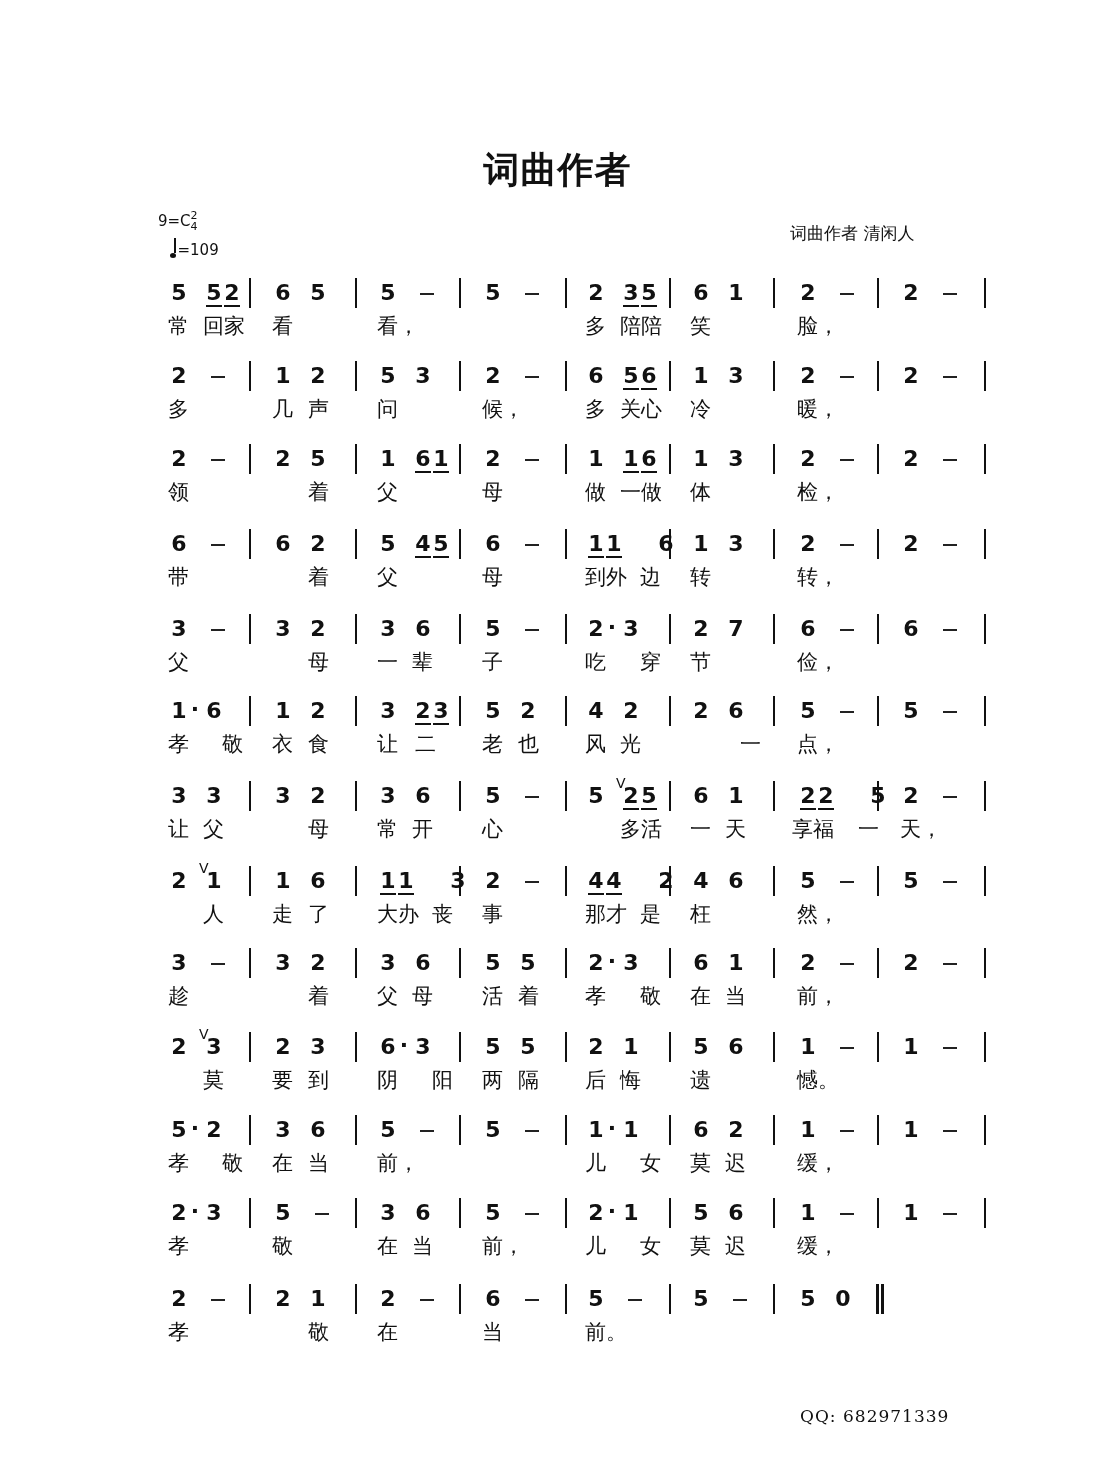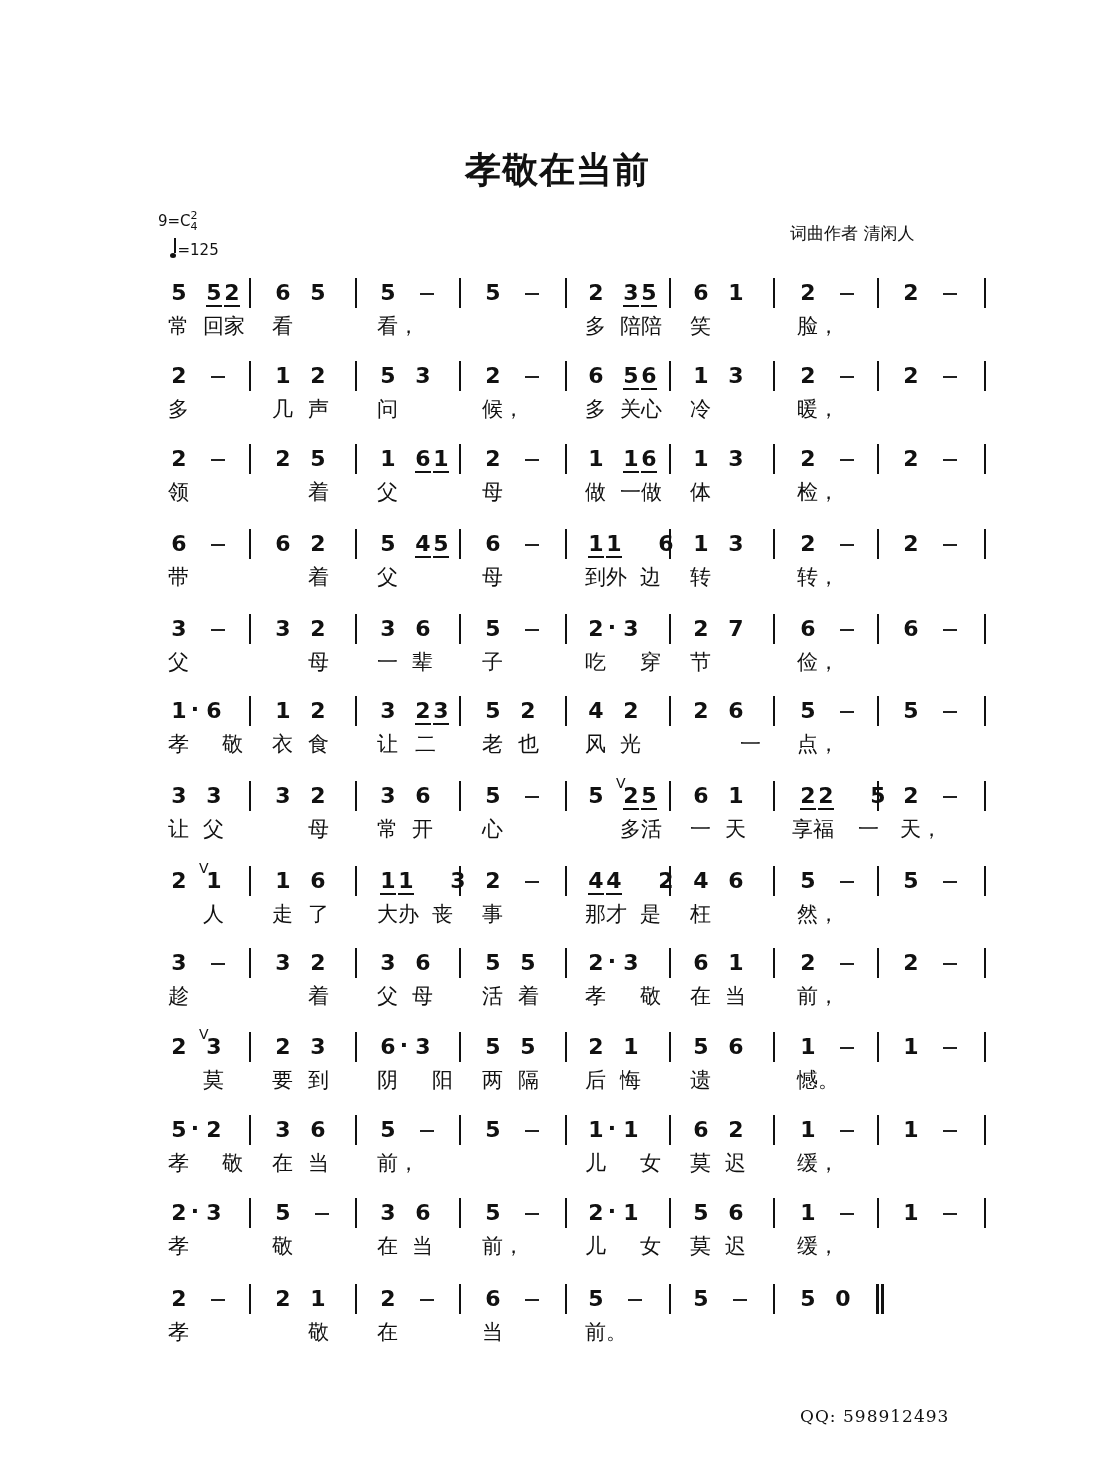--- a/index.html
+++ b/index.html
@@ -24,25 +24,25 @@
   .dash { position: absolute; width: 14px; height: 2px; background: #222; top: 15px; }
   .bar { position: absolute; width: 2px; height: 30px; top: 0; background: #111; }
   .fbar { position: absolute; width: 3px; height: 30px; top: 0; background: #111; }
   .fbar2 { position: absolute; width: 3px; height: 30px; top: 0; background: #111; }
   .ly { position: absolute; font-size: 21px; line-height: 28px; white-space: nowrap; }
   .breath { position: absolute; font-size: 14px; top: -6px; }
 </style>
 </head>
 <body>
 
-<div class="title">孝敬在当前</div>
+<div class="title">词曲作者</div>
 <div class="key"><span>9=C</span><span class="frac"><span>2</span><br><span>4</span></span></div>
-<div class="tempo"><span class="note"></span><span class="stem"></span><span>=125</span></div>
+<div class="tempo"><span class="note"></span><span class="stem"></span><span>=109</span></div>
 <div class="author">词曲作者  清闲人</div>
-<div class="qq">QQ: 598912493</div>
+<div class="qq">QQ: 682971339</div>
 
 <div id="score">
     <div class="sys" style="top: 262px;">
       <div class="row-n" style="">
         <div class="n" style="left: 168px;">5</div>
         <div class="n ul" style="left: 203px;">5</div>
         <div class="n ul" style="left: 221px;">2</div>
         <div class="n" style="left: 272px;">6</div>
         <div class="n" style="left: 307px;">5</div>
         <div class="n" style="left: 377px;">5</div>

